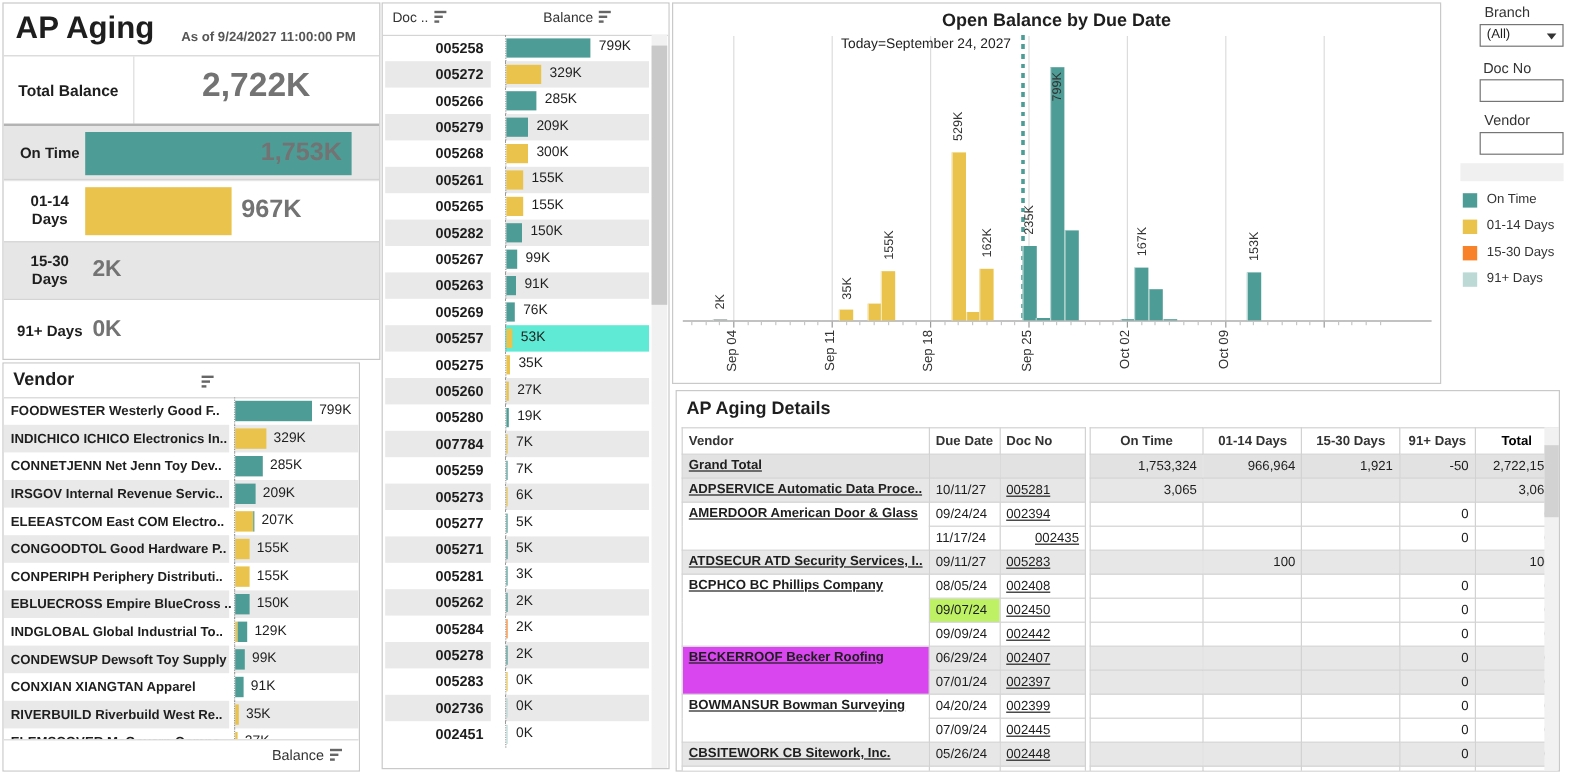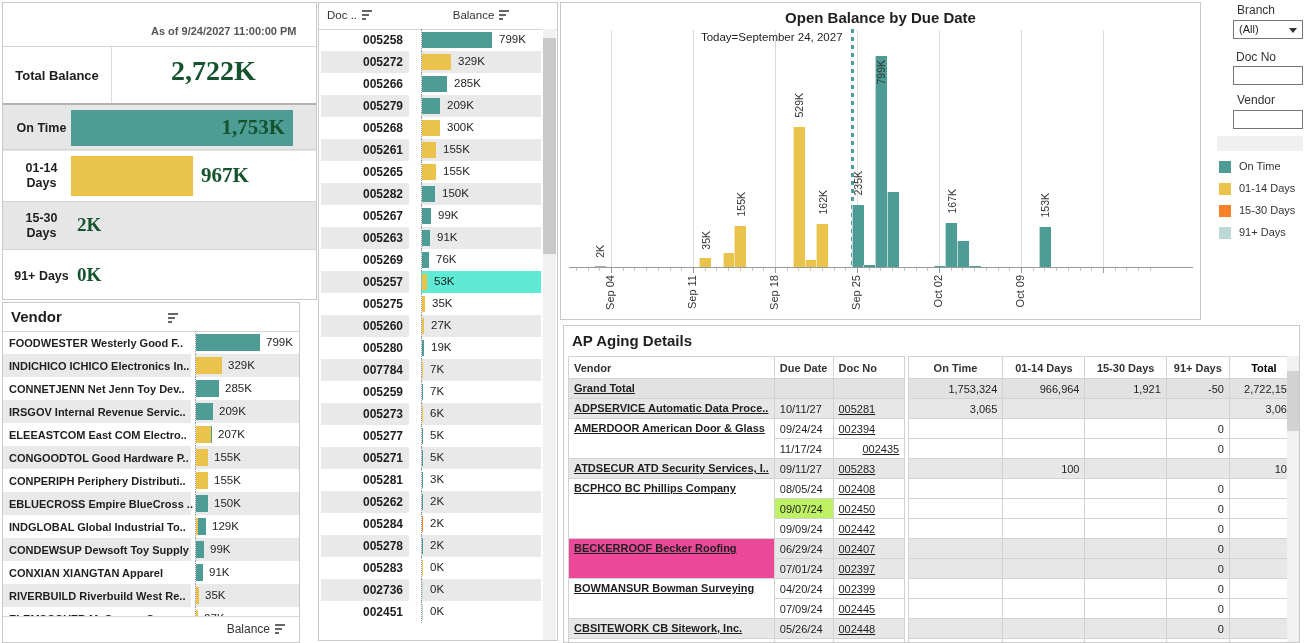--- a/index.html
+++ b/index.html
@@ -7,21 +7,21 @@
   .panel{position:absolute;background:#fff;border:1px solid #c9c9c9;box-sizing:border-box;overflow:hidden;}
   .abs{position:absolute;box-sizing:border-box;}
   
   #p-summary{left:2px;top:2px;width:315px;height:298px;}
   .sum-title{position:absolute;left:10px;top:5px;font-size:26px;font-weight:bold;color:#1e1e1e;}
   .sum-asof{position:absolute;left:148px;top:22px;font-size:11px;color:#555;font-weight:bold;}
   .sum-row{position:absolute;left:0;width:313px;border-top:1px solid #d4d4d4;}
   .sum-label{position:absolute;left:0;top:0;height:100%;display:flex;align-items:center;justify-content:center;
     text-align:center;font-weight:bold;font-size:12.5px;color:#1e1e1e;line-height:15px;}
   .sum-bararea{position:absolute;top:0;height:100%;}
-  .bigval{font-weight:bold;color:#14532d;font-family:Liberation Serif, serif;}
+  .bigval{font-weight:bold;color:#737373;}
   
   #p-vendor{left:2px;top:302px;width:298px;height:341px;}
   .v-head{position:absolute;left:0;top:0;width:100%;height:28px;border-bottom:1px solid #d4d4d4;background:#fff;}
   .v-head-label{position:absolute;left:8px;top:5px;font-size:15px;font-weight:bold;color:#1e1e1e;}
   .rowband{position:absolute;}
   .bar{position:absolute;}
   .bar-val{position:absolute;font-size:11.5px;color:#1e1e1e;white-space:nowrap;}
   .name-cell{position:absolute;left:6px;top:0;height:100%;display:flex;align-items:center;font-size:11px;
     font-weight:bold;color:#1e1e1e;white-space:nowrap;overflow:hidden;}
   .dotline{position:absolute;width:0;border-left:1px dotted #9a9a9a;}
@@ -70,20 +70,21 @@
   .th-left{text-align:left;}
   .num{text-align:right;}
   .vlink{font-weight:bold;text-decoration:underline;color:#1e1e1e;}
   .dlink{text-decoration:underline;color:#1e1e1e;}
   .vcell{vertical-align:top;padding-top:3px !important;}
 </style>
 </head>
 <body>
 
 <div id="p-summary" class="panel">
+  <div class="sum-title">AP Aging</div>
   <div class="sum-asof">As of 9/24/2027 11:00:00 PM</div>
   <div class="sum-row" style="top:43px;height:57px;">
     <div class="sum-label" style="width:108px;font-size:13px;">Total Balance</div>
     <div class="abs" style="left:108px;top:0;width:1px;height:100%;background:#dcdcdc;"></div>
     <div class="abs bigval" style="left:108px;top:8px;width:205px;text-align:center;font-size:28px;">2,722K</div>
   </div>
   <div id="summary-buckets">
       <div class="sum-row" style="top: 100px; height: 46px; border-top: 2px solid rgb(179, 179, 179); background: rgb(230, 230, 230);">
         <div class="sum-label" style="width: 65px; white-space: normal; padding: 0px 6px;">On Time</div>
         <div class="sum-bararea" style="left: 68px; width: 245px;">
@@ -677,21 +678,21 @@
           <td style="background: rgb(255, 255, 255);">09/09/24</td>
           <td style="background: rgb(255, 255, 255);"><span class="dlink">002442</span></td>
           <td class="col-gap"></td>
           <td class="num" style="background: rgb(255, 255, 255);"></td>
           <td class="num" style="background: rgb(255, 255, 255);"></td>
           <td class="num" style="background: rgb(255, 255, 255);"></td>
           <td class="num" style="background: rgb(255, 255, 255);">0</td>
           <td class="num" style="background: rgb(255, 255, 255);">0</td>
         </tr>
         <tr>
-          <td rowspan="2" class="vcell" style="background: #ec4899;"><span class="vlink">BECKERROOF  Becker Roofing</span></td>
+          <td rowspan="2" class="vcell" style="background: #d946ef;"><span class="vlink">BECKERROOF  Becker Roofing</span></td>
           <td style="background: rgb(231, 231, 231);">06/29/24</td>
           <td style="background: rgb(231, 231, 231);"><span class="dlink">002407</span></td>
           <td class="col-gap"></td>
           <td class="num" style="background: rgb(231, 231, 231);"></td>
           <td class="num" style="background: rgb(231, 231, 231);"></td>
           <td class="num" style="background: rgb(231, 231, 231);"></td>
           <td class="num" style="background: rgb(231, 231, 231);">0</td>
           <td class="num" style="background: rgb(231, 231, 231);">0</td>
         </tr>
         <tr>

